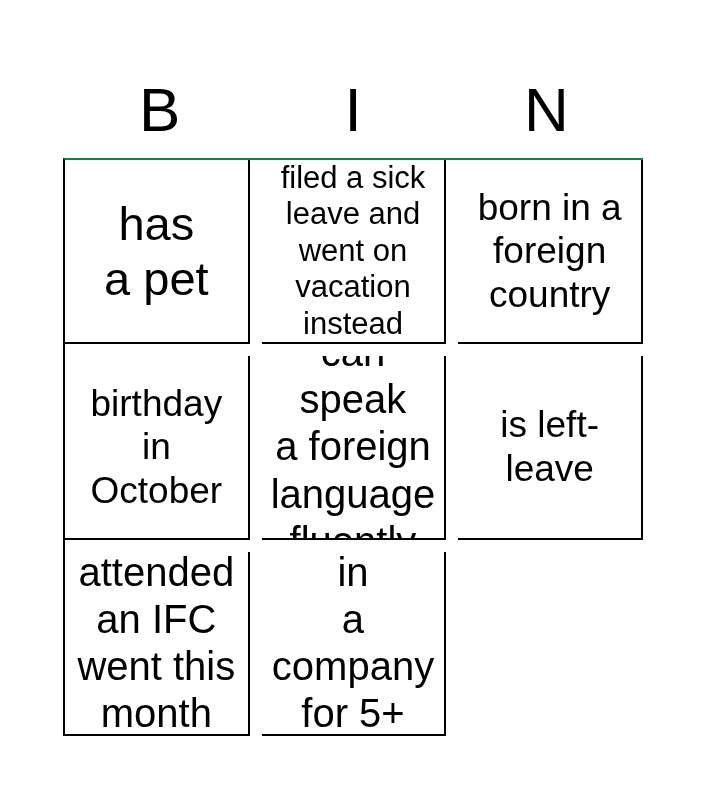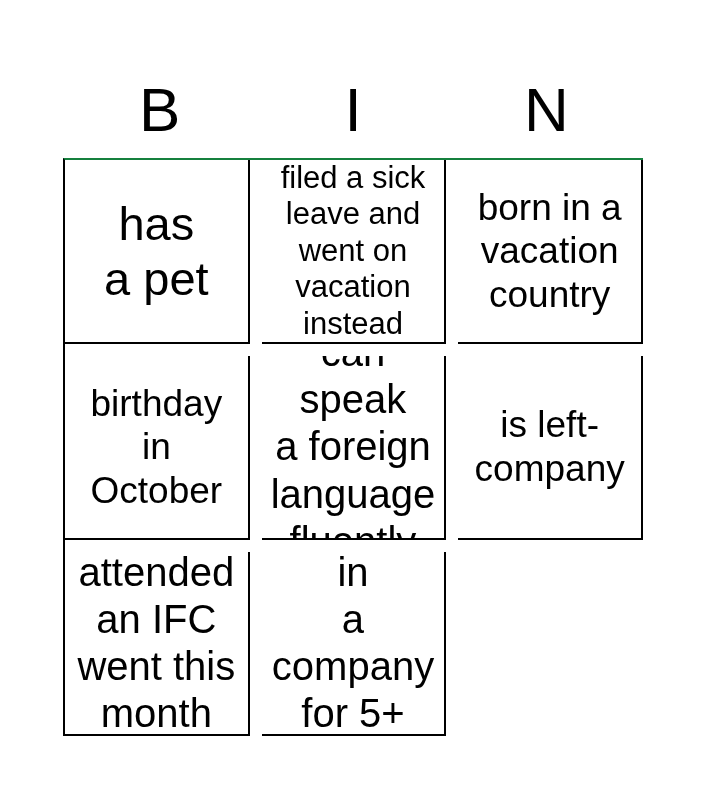--- a/index.html
+++ b/index.html
@@ -93,38 +93,38 @@
       </div>
     <div class="cell fs-sm">
         <span class="cell-text">filed a sick
 leave and
 went on
 vacation
 instead</span>
       </div>
     <div class="cell fs-lg">
         <span class="cell-text">born in a
-vacation
+foreign
 country</span>
       </div>
 
     <div class="cell fs-lg">
         <span class="cell-text">birthday
 in
 October</span>
       </div>
     <div class="cell fs-md">
         <span class="cell-text">can speak
 a foreign
 language
 fluently</span>
       </div>
     <div class="cell fs-lg">
         <span class="cell-text">is left-
-company</span>
+leave</span>
       </div>
 
     <div class="cell fs-md">
         <span class="cell-text">attended
 an IFC
 went this
 month</span>
       </div>
     <div class="cell fs-md">
         <span class="cell-text">worked in

